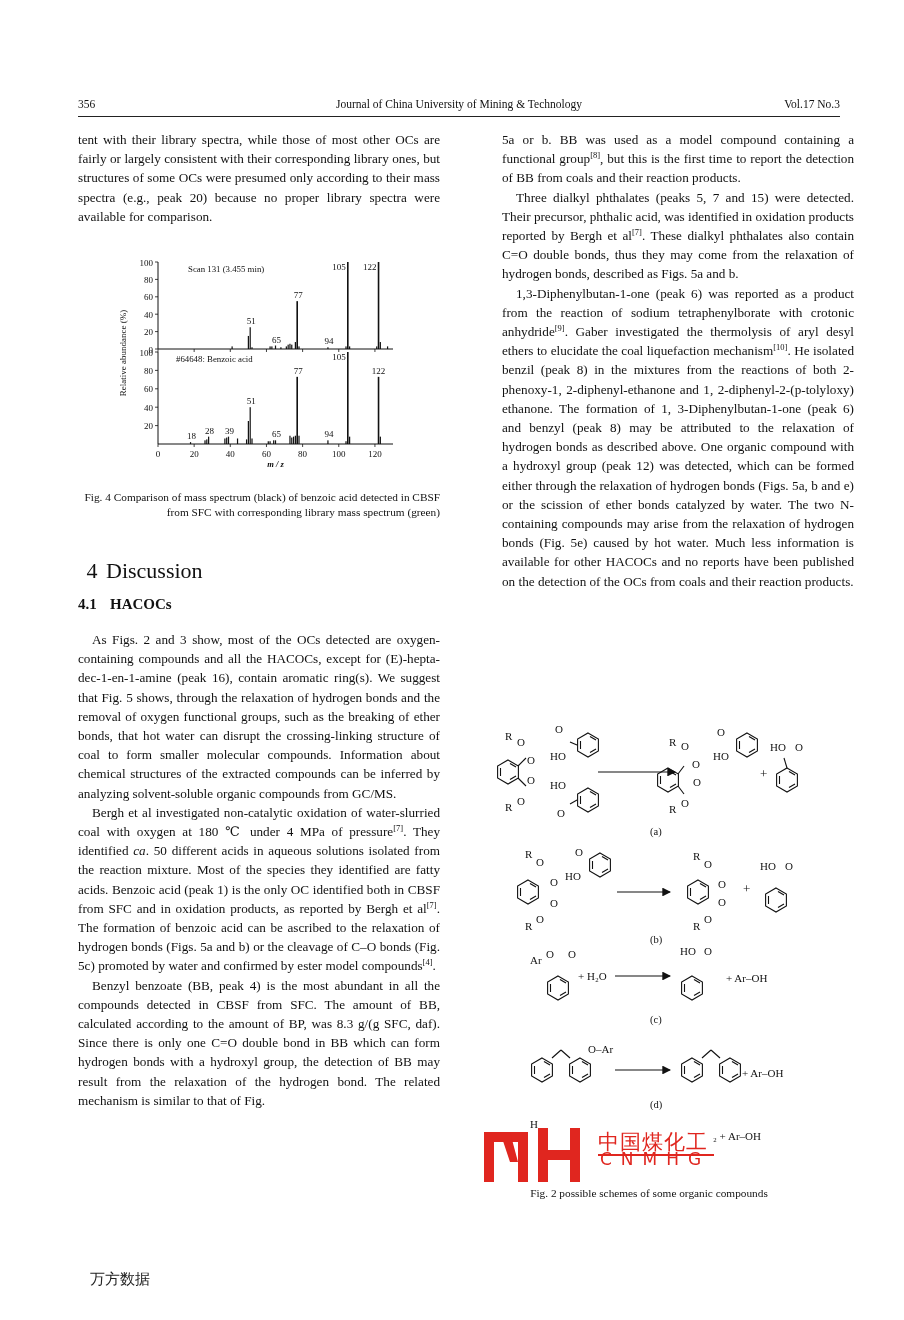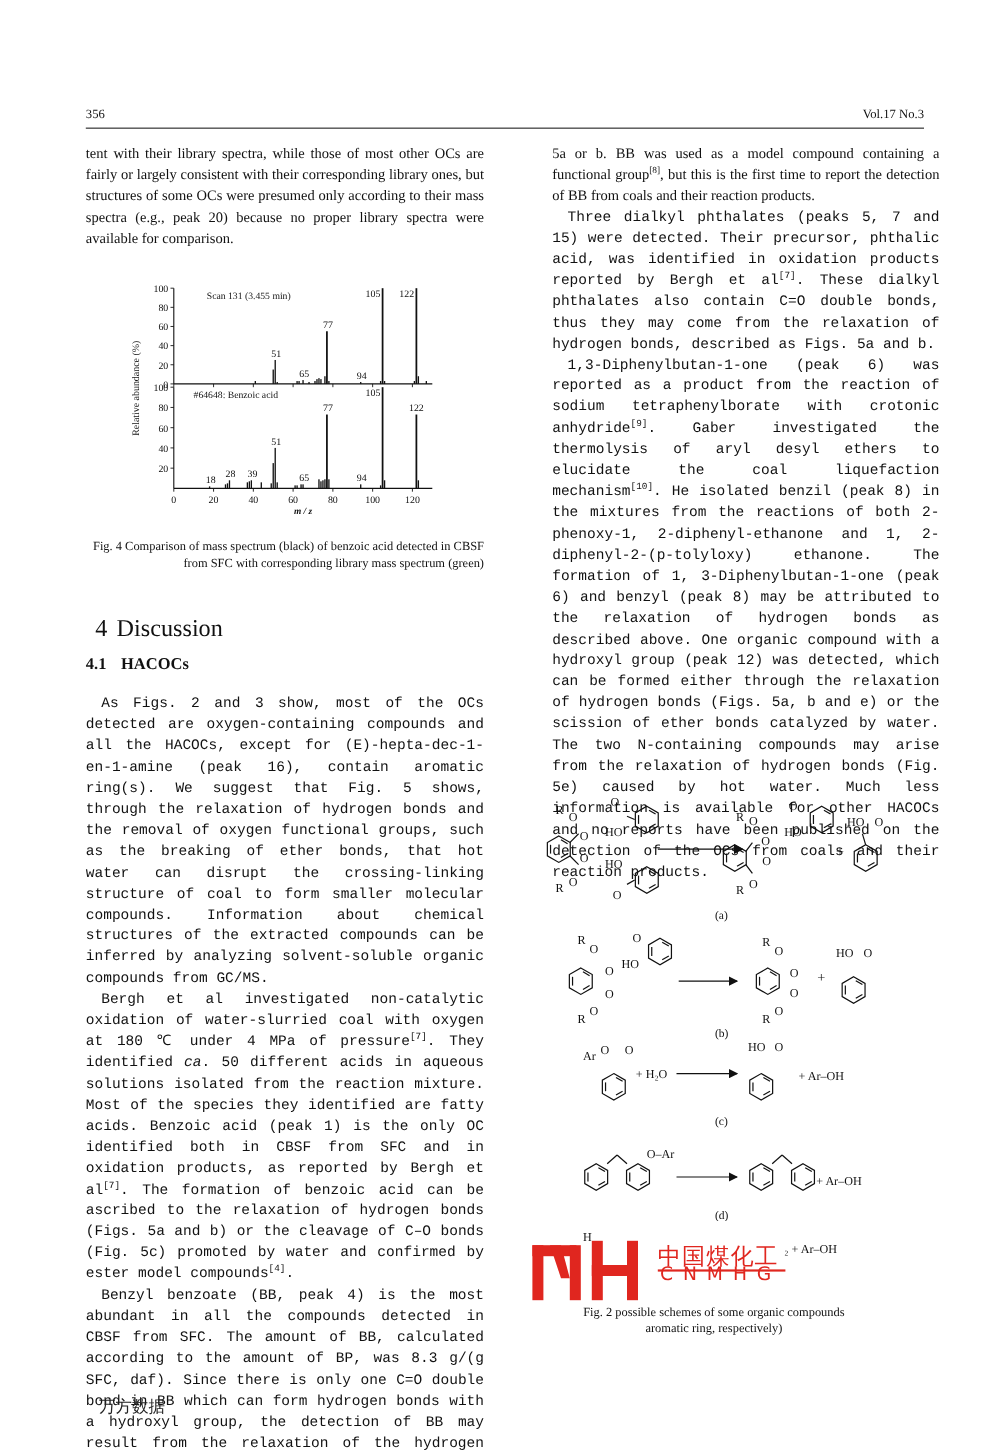--- a/index.html
+++ b/index.html
@@ -5,38 +5,39 @@
   html, body { margin:0; padding:0; background:#ffffff; }
   body { width:904px; height:1320px; position:relative; overflow:hidden;
          font-family:"Liberation Serif","DejaVu Serif",serif; color:#111; }
   .header { position:absolute; left:78px; top:98px; width:762px; height:18px;
             font-size:11.5px; border-bottom:1.6px solid #222; }
   .header .pg { position:absolute; left:0; top:0; }
   .header .jt { position:absolute; left:0; right:0; top:0; text-align:center; }
   .header .vol { position:absolute; right:0; top:0; }
   .col { position:absolute; font-size:13.2px; line-height:19.2px; text-align:justify; }
   .col p { margin:0; }
-  .col p.ind { text-indent:14px;font-family:Liberation Mono, monospace; }
+  .col p.ind { text-indent:14px; }
   .left { left:78px; width:362px; }
   .right { left:474px; width:352px; }
   sup { font-size:8.5px; line-height:0; vertical-align:super; }
   .cap { position:absolute; font-size:11.3px; line-height:15px; text-align:center; }
   .h1 { position:absolute; left:78px; top:558px; font-size:22px; font-weight:normal;text-align:center; }
   .h1 .n { display:inline-block; width:28px; }
   .h2 { position:absolute; left:78px; top:596px; font-size:15px; font-weight:bold; }
   .h2 .n { display:inline-block; width:32px; }
   .footer { position:absolute; left:90px; top:1270px; font-family:Liberation Mono, monospace; font-size:15px; color:#222; }
   svg text { font-family:"Liberation Serif","DejaVu Serif",serif; }
   .logo-cn { font-family:"DejaVu Sans",sans-serif; }
 </style>
 </head>
 <body>
 
 <div class="header">
   <span class="pg">356</span>
+  <span class="jt">Journal of China University of Mining &amp; Technology</span>
   <span class="vol">Vol.17   No.3</span>
 </div>
 
 <div class="col left" style="top:130px;">
   <p>tent with their library spectra, while those of most other OCs are fairly or largely consistent with their corresponding library ones, but structures of some OCs were presumed only according to their mass spectra (e.g., peak 20) because no proper library spectra were available for comparison.</p>
 </div>
 
 <svg id="fig4" style="position:absolute;left:108px;top:252px;" width="310" height="235" viewBox="0 0 310 235">
   <g id="fig4-axes">
       <line x1="50" y1="10" x2="50" y2="97" stroke="#111" stroke-width="1"></line>
@@ -314,16 +315,15 @@
     <text x="50" y="8" font-size="11" fill="#111">H</text>
     <rect x="118" y="34" width="116" height="2" fill="#e0261f"></rect>
   </svg>
   <span class="logo-cn" style="position:absolute;left:118px;top:8px;font-size:21px;color:#e0261f;letter-spacing:1px;">中国煤化工</span>
   <span style="position:absolute;left:233px;top:10px;font-size:11px;color:#111;">₂ + Ar–OH</span>
   <span class="logo-cn" style="position:absolute;left:120px;top:29px;font-size:17px;color:#e0261f;letter-spacing:9px;">CNMHG</span>
 </div>
 
 <div class="cap" style="left:474px;top:1186px;width:350px;">
   <div>Fig. 2    possible schemes of some organic compounds</div>
-  <div>aromatic ring, respectively)</div>
 </div>
 
 <div class="footer">万方数据</div>
 
 </body></html>

